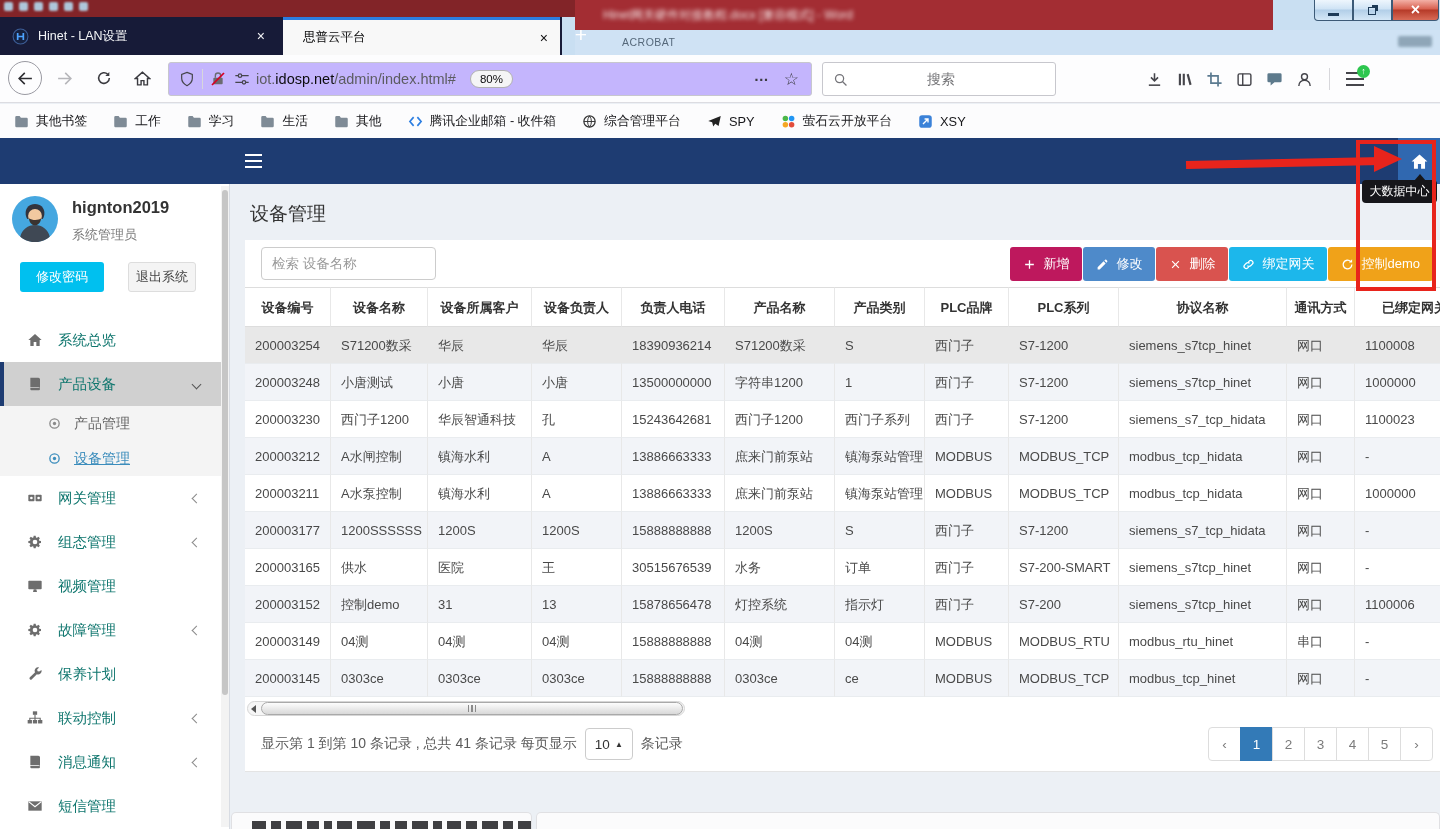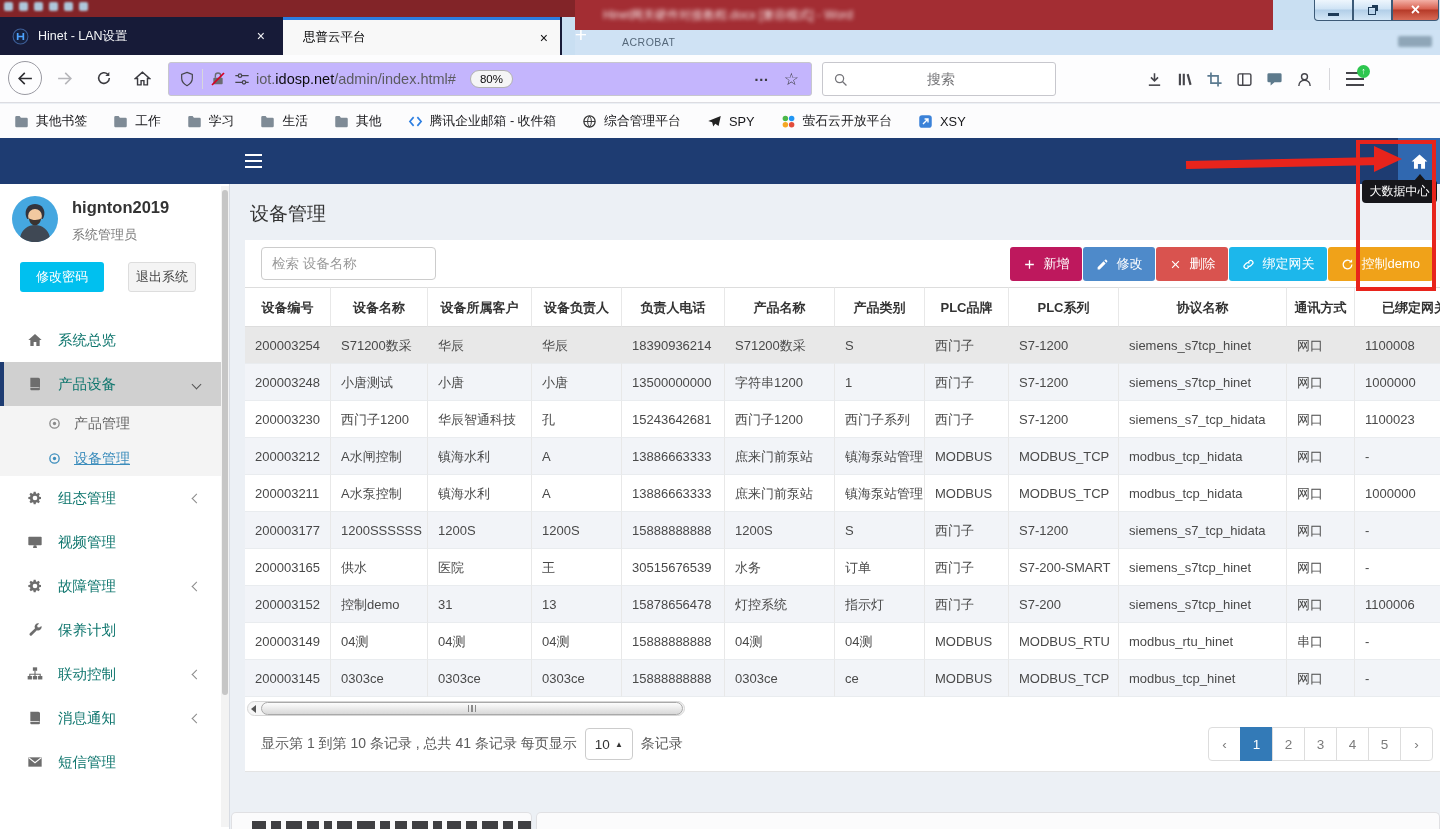--- a/index.html
+++ b/index.html
@@ -436,20 +436,32 @@
           <svg width="13" height="13" viewBox="0 0 24 24" style="color:currentColor" fill="currentColor">
             <circle cx="12" cy="12" r="8.6" fill="none" stroke="currentColor" stroke-width="2.4"></circle>
             <circle cx="12" cy="12" r="3.1"></circle>
           </svg>
         </span>
         <span class="lb">设备管理</span>
       </div>
       <div class="m-item">
         <span class="ic">
           <svg width="16" height="16" viewBox="0 0 24 24" style="color:currentColor" fill="currentColor">
+            <rect x="2" y="7" width="9.2" height="10" rx="1.2"></rect>
+            <rect x="12.8" y="7" width="9.2" height="10" rx="1.2"></rect>
+            <circle cx="6.6" cy="12" r="2" fill="#fff"></circle>
+            <circle cx="17.4" cy="12" r="2" fill="#fff"></circle>
+          </svg>
+        </span>
+        <span class="lb">网关管理</span>
+        <span class="chev left"></span>
+      </div>
+      <div class="m-item">
+        <span class="ic">
+          <svg width="16" height="16" viewBox="0 0 24 24" style="color:currentColor" fill="currentColor">
             <path fill-rule="evenodd" d="M21 13.5v-3l-2.6-.5a6.8 6.8 0 0 0-.6-1.5l1.5-2.2-2.1-2.1-2.2 1.5c-.5-.3-1-.5-1.5-.6L13 2.5h-3l-.5 2.6c-.5.1-1 .3-1.5.6L5.8 4.2 3.7 6.3l1.5 2.2c-.3.5-.5 1-.6 1.5l-2.6.5v3l2.6.5c.1.5.3 1 .6 1.5l-1.5 2.2 2.1 2.1 2.2-1.5c.5.3 1 .5 1.5.6l.5 2.6h3l.5-2.6c.5-.1 1-.3 1.5-.6l2.2 1.5 2.1-2.1-1.5-2.2c.3-.5.5-1 .6-1.5zM12 15.5a3.5 3.5 0 1 1 0-7 3.5 3.5 0 0 1 0 7z"></path>
           </svg>
         </span>
         <span class="lb">组态管理</span>
         <span class="chev left"></span>
       </div>
       <div class="m-item">
         <span class="ic">
           <svg width="16" height="16" viewBox="0 0 24 24" style="color:currentColor" fill="currentColor">
             <rect x="2" y="4" width="20" height="13" rx="1.2"></rect>

